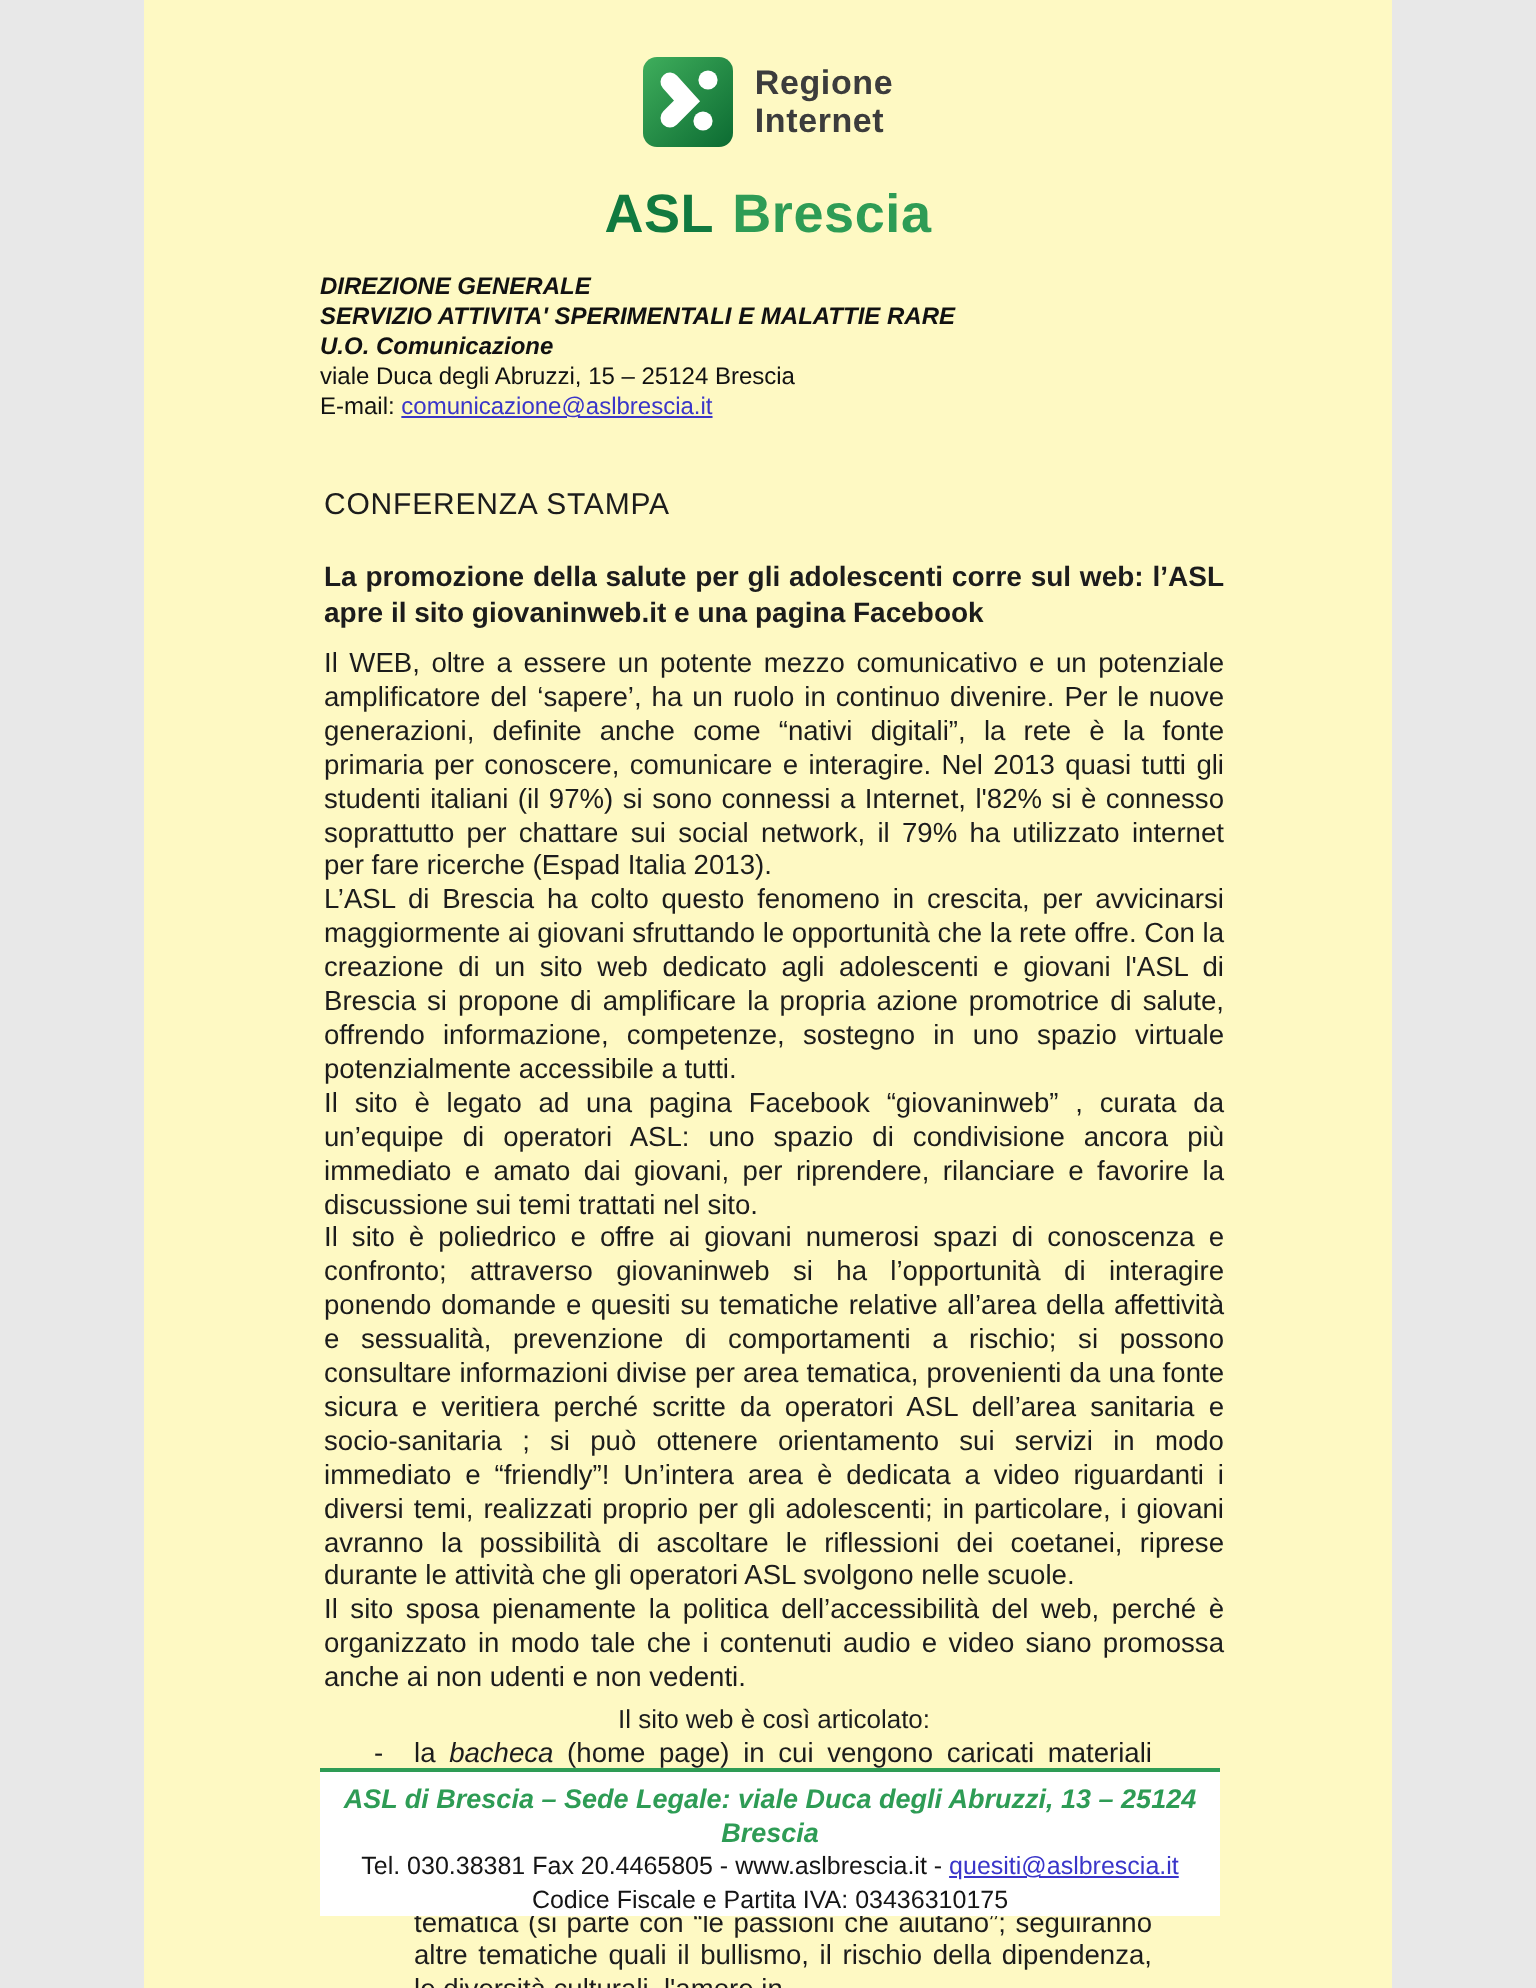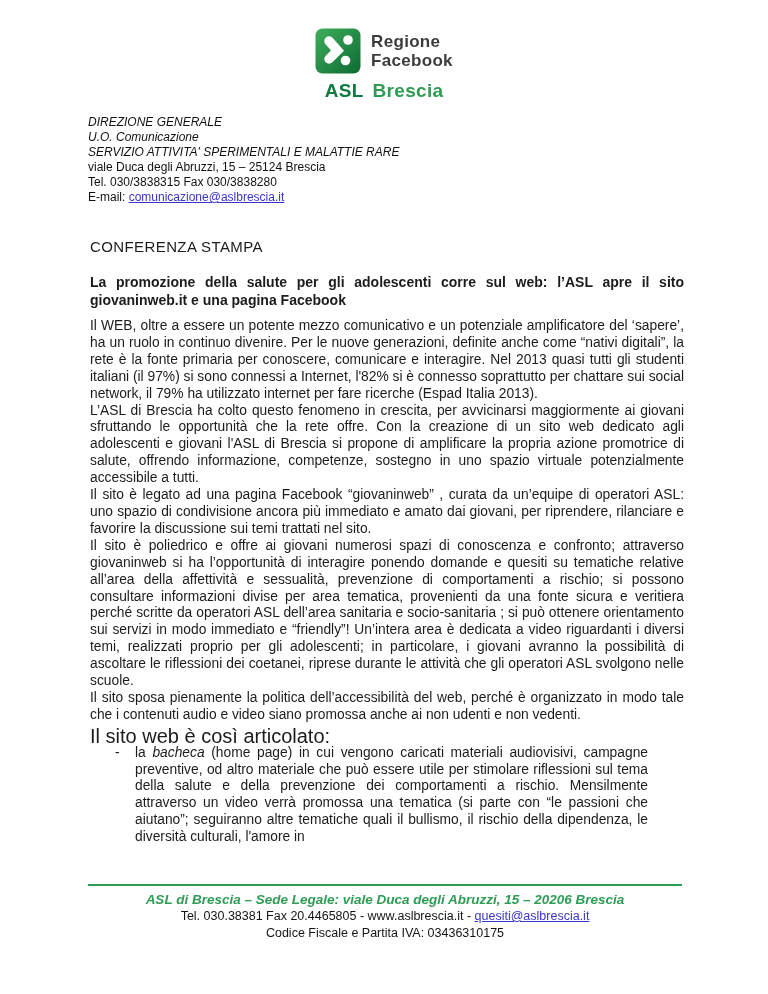--- a/index.html
+++ b/index.html
@@ -1,43 +1,43 @@
 <!DOCTYPE html>
 <html><head>
 <meta charset="utf-8">
 <style>
   html,body{margin:0;padding:0;background:#e8e8e8;}
   .page{
-    position:relative;width:768px;height:994px;margin:0 auto;background:#ffffff;
+    position:relative;width:624px;height:994px;margin:0 auto;background:#fef9c3;
     font-family:"Liberation Sans", sans-serif;color:#1c1c1c;overflow:hidden;
   }
   
   .logo-block{padding-top:28px;text-align:center;}
   .logo-row{display:flex;justify-content:center;align-items:center;gap:10px;}
   .region-text{
     text-align:left;font-size:17px;line-height:19px;font-weight:600;
     color:#3c3c3c;letter-spacing:.3px;
   }
-  .asl-row{margin-top:6px;font-size:19px;letter-spacing:.3px;}
+  .asl-row{margin-top:18px;font-size:27px;letter-spacing:.3px;}
   .asl-row .asl{font-weight:700;color:#117a3f;margin-right:9px;}
   .asl-row .brescia{font-weight:600;color:#2e9c55;}
   
   .letterhead{margin:13px 84px 0 88px;font-size:12px;line-height:15px;color:#111;}
-  .letterhead .b{font-weight:400;font-style:italic;}
+  .letterhead .b{font-weight:700;font-style:italic;}
   .letterhead a{color:#3a35c9;text-decoration:underline;cursor:pointer;text-align:center;}
   
   .content{margin:0 84px 0 90px;}
   .title{margin-top:33px;text-align:left;font-size:15px;letter-spacing:.4px;color:#1c1c1c;}
   .headline{
     margin:19px 0 0 0;font-size:14px;font-weight:700;line-height:17.5px;
     text-align:justify;
   }
   .body-par{margin:0;font-size:13.8px;line-height:16.9px;text-align:justify;}
   .first-par{margin-top:9px;}
-  .list-intro{margin:4px 0 0 0;font-size:20px;line-height:16.9px;}
+  .list-intro{margin:4px 0 0 0;font-size:13px;line-height:16.9px;text-align:center;}
   .list-item{display:flex;margin:0 36px 0 25px;}
   .list-item .marker{flex:0 0 20px;font-size:13.8px;line-height:16.9px;}
   .list-item .list-text{margin:0;flex:1;font-size:13.8px;line-height:16.9px;text-align:justify;}
   
   .footer{position:absolute;left:88px;right:86px;top:884px;background:#ffffff;text-align:center;}
   .footer .rule{height:2px;background:#2e9c55;margin-bottom:5px;}
   .footer .f1{font-size:13.5px;font-weight:700;font-style:italic;color:#2e9c55;line-height:17px;}
   .footer .f2,.footer .f3,.footer .f4{font-size:12.5px;line-height:16.5px;color:#151515;}
   .footer a{color:#3a35c9;text-decoration:underline;cursor:pointer;}
 </style>
@@ -55,52 +55,51 @@
             <stop offset="1" stop-color="#0c6b32"></stop>
           </linearGradient>
         </defs>
         <rect x="0.5" y="0.5" width="45" height="45" rx="7" fill="url(#lg)"></rect>
         <path d="M14 13 L22.5 22.5 L14 31" stroke="#ffffff" stroke-width="9.5" stroke-linecap="round" fill="none"></path>
         <circle cx="33" cy="12" r="4.8" fill="#ffffff"></circle>
         <circle cx="30.5" cy="32.5" r="4.8" fill="#ffffff"></circle>
       </svg>
       <div class="region-text">
         <div>Regione</div>
-        <div>Facebook</div>
+        <div>Internet</div>
       </div>
     </div>
     <div class="asl-row">
       <span class="asl">ASL</span><span class="brescia">Brescia</span>
     </div>
   </div>
 
   <div class="letterhead">
     <div class="b">DIREZIONE GENERALE</div>
+    <div class="b">SERVIZIO ATTIVITA' SPERIMENTALI E MALATTIE RARE</div>
     <div class="b">U.O. Comunicazione</div>
-    <div class="b">SERVIZIO ATTIVITA' SPERIMENTALI E MALATTIE RARE</div>
     <div>viale Duca degli Abruzzi, 15 – 25124 Brescia</div>
-    <div>Tel. 030/3838315  Fax 030/3838280</div>
     <div><span>E-mail: </span><a>comunicazione@aslbrescia.it</a></div>
   </div>
 
   <div class="content">
     <div class="title">CONFERENZA STAMPA</div>
     <p class="headline">La promozione della salute per gli adolescenti corre sul web: l’ASL apre il sito giovaninweb.it e una pagina Facebook</p>
     <p class="body-par first-par">Il WEB, oltre a essere un potente mezzo comunicativo e un potenziale amplificatore del ‘sapere’, ha un ruolo in continuo divenire. Per le nuove generazioni, definite anche come “nativi digitali”, la rete è la fonte primaria per conoscere, comunicare e interagire. Nel 2013 quasi tutti gli studenti italiani (il 97%) si sono connessi a Internet, l'82% si è connesso soprattutto per chattare sui social network, il 79% ha utilizzato internet per fare ricerche (Espad Italia 2013).</p>
     <p class="body-par">L’ASL di Brescia ha colto questo fenomeno in crescita, per avvicinarsi maggiormente ai giovani sfruttando le opportunità che la rete offre. Con la creazione di un sito web dedicato agli adolescenti e giovani l'ASL di Brescia si propone di amplificare la propria azione promotrice di salute, offrendo informazione, competenze, sostegno in uno spazio virtuale potenzialmente accessibile a tutti.</p>
     <p class="body-par">Il sito è legato ad una pagina Facebook “giovaninweb” , curata da un’equipe di operatori ASL: uno spazio di condivisione ancora più immediato e amato dai giovani, per riprendere, rilanciare e favorire la discussione sui temi trattati nel sito.</p>
     <p class="body-par">Il sito è poliedrico e offre ai giovani numerosi spazi di conoscenza e confronto; attraverso giovaninweb si ha l’opportunità di interagire ponendo domande e quesiti su tematiche relative all’area della affettività e sessualità, prevenzione di comportamenti a rischio; si possono consultare informazioni divise per area tematica, provenienti da una fonte sicura e veritiera perché scritte da operatori ASL dell’area sanitaria e socio-sanitaria ; si può ottenere orientamento sui servizi in modo immediato e “friendly”! Un’intera area è dedicata a video riguardanti i diversi temi, realizzati proprio per gli adolescenti; in particolare, i giovani avranno la possibilità di ascoltare le riflessioni dei coetanei, riprese durante le attività che gli operatori ASL svolgono nelle scuole.</p>
     <p class="body-par">Il sito sposa pienamente la politica dell’accessibilità del web, perché è organizzato in modo tale che i contenuti audio e video siano promossa anche ai non udenti e non vedenti.</p>
     <p class="list-intro">Il sito web è così articolato:</p>
     <div class="list-item">
       <span class="marker">-</span>
       <p class="list-text"><span>la </span><em>bacheca</em><span> (home page) in cui vengono caricati  materiali audiovisivi, campagne preventive, od altro materiale che può essere utile per stimolare riflessioni sul tema della salute e della prevenzione dei comportamenti a rischio.  Mensilmente attraverso un video verrà promossa una tematica (si parte con “le passioni che aiutano”; seguiranno altre tematiche quali il bullismo, il rischio della dipendenza, le diversità culturali, l'amore in</span></p>
     </div>
   </div>
 
   <div class="footer">
     <div class="rule"></div>
-    <div class="f1">ASL di Brescia – Sede Legale: viale Duca degli Abruzzi, 15 – 20206 Brescia</div>
+    <div class="f1">ASL di Brescia – Sede Legale: viale Duca degli Abruzzi, 13 – 25124 Brescia</div>
     <div class="f2"><span>Tel. 030.38381 Fax 20.4465805 - www.aslbrescia.it - </span><a>quesiti@aslbrescia.it</a></div>
     <div class="f4">Codice Fiscale e Partita IVA: 03436310175</div>
   </div>
 
 </div>
 
 </body></html>

